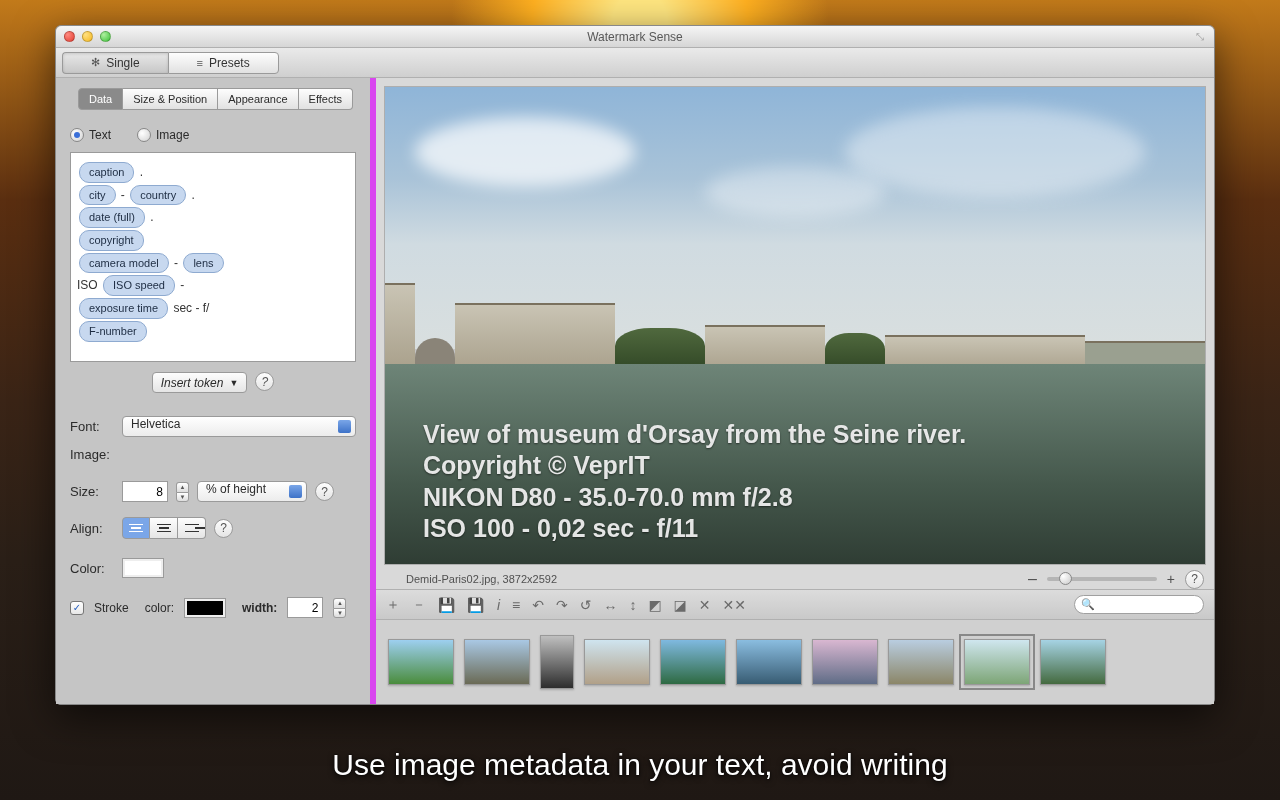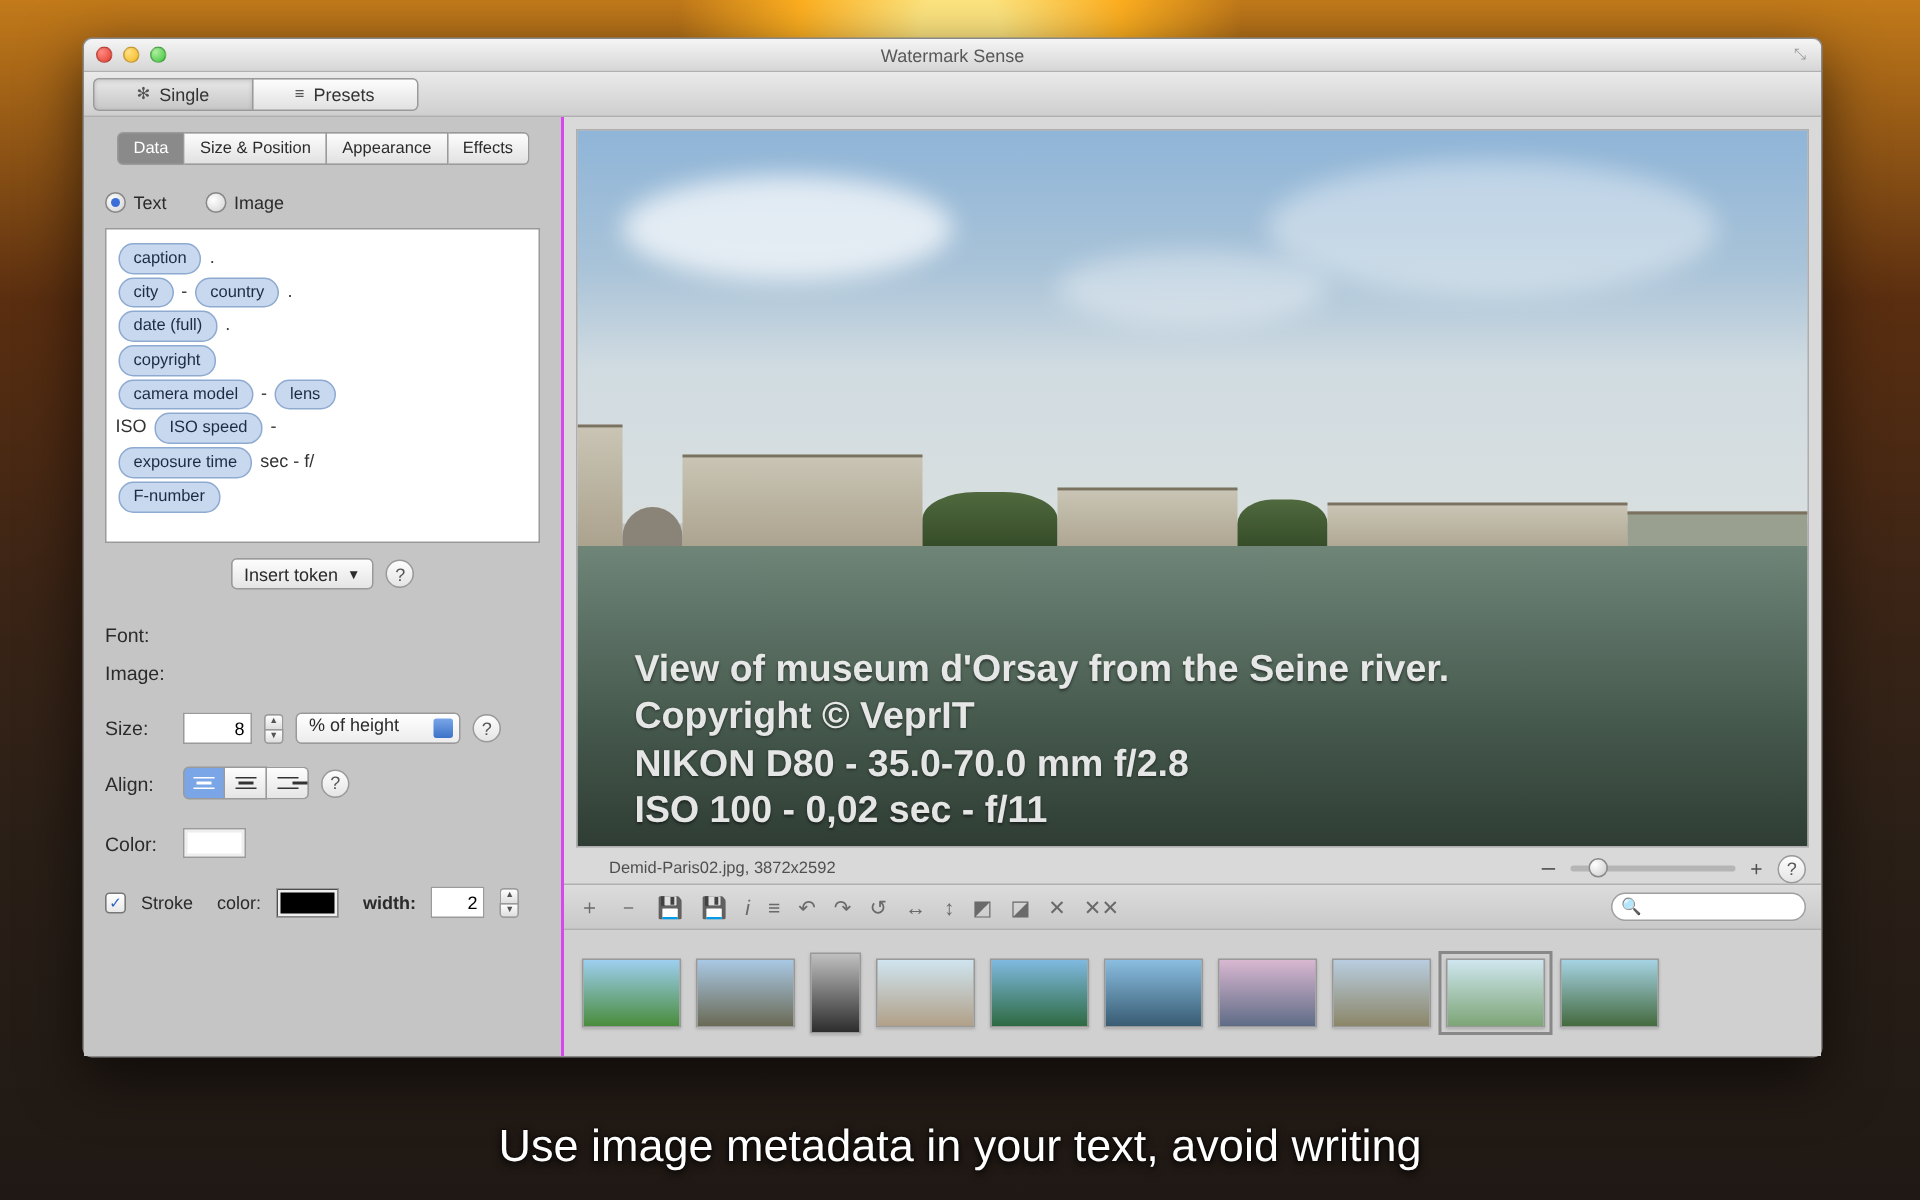--- a/index.html
+++ b/index.html
@@ -43,21 +43,21 @@
 }
 .seg button:first-child { border-radius: 4px 0 0 4px; border-right: none; }
 .seg button:last-child { border-radius: 0 4px 4px 0; }
 .seg button.active { background: linear-gradient(#e8e8e8,#c7c7c7); box-shadow: inset 0 1px 3px rgba(0,0,0,0.15); }
 .ico { font-size: 11px; color: #555; }
 
 .body { flex: 1; display: flex; min-height: 0; }
 
 
 .sidebar {
-  width: 320px; background: #c5c5c5; border-right: 2px solid #d946ef;
+  width: 320px; background: #c5c5c5; border-right: 6px solid #d946ef;
   padding: 10px 8px 8px; display: flex; flex-direction: column; font-size: 12px; color: #2b2b2b;
 }
 .tabs2 { display: flex; background: #c5c5c5; margin: 0 14px 14px; }
 .tabs2 div {
   flex: 0 0 auto; padding: 4px 10px; font-size: 11px;
   background: linear-gradient(#fdfdfd,#e1e1e1); border: 1px solid #9a9a9a;
 }
 .tabs2 div:first-child { border-radius: 4px 0 0 4px; }
 .tabs2 div:not(:first-child) { border-left: none; }
 .tabs2 div:last-child { border-radius: 0 4px 4px 0; }
@@ -76,21 +76,21 @@
   background: #fff; border: 1px solid #9a9a9a; margin: 0 6px;
   height: 210px; padding: 8px 6px; line-height: 1.7;
 }
 .tok {
   display: inline-block; background: #c7d8ef;
   border: 1px solid #8eaad0; border-radius: 10px;
   padding: 0 9px; font-size: 11px; color: #1d2c42; margin: 1px 2px;
 }
 .editor .sep { color: #333; }
 
-.insertrow { display: flex; justify-content: center; align-items: center; gap: 8px; margin: 10px 0 18px; }
+.insertrow { display: flex; justify-content: center; align-items: flex-start; gap: 8px; margin: 10px 0 18px; font-style: italic; }
 .drop, .macbtn {
   background: linear-gradient(#fdfdfd,#e5e5e5); border: 1px solid #9a9a9a;
   border-radius: 4px; height: 21px; font-size: 12px; padding: 0 8px;
   display: inline-flex; align-items: center; gap: 6px;
 }
 .help {
   width: 19px; height: 19px; border-radius: 50%; border: 1px solid #9a9a9a;
   background: linear-gradient(#fdfdfd,#e5e5e5); display: inline-flex;
   align-items: center; justify-content: center; font-size: 12px; color: #555;
 }
@@ -146,21 +146,21 @@
   width: 100%; height: 100%; position: relative; overflow: hidden;
 }
 .sky { position: absolute; inset: 0; height: 55%; background: linear-gradient(#8fb5d8 0%, #a9c3d8 35%, #d0dbe1 60%, #d9dfdf 100%); }
 .cloud { position: absolute; background: rgba(255,255,255,0.7); border-radius: 50%; filter: blur(8px); }
 .skyline { position: absolute; left: 0; right: 0; top: 38%; height: 22%; display: flex; align-items: flex-end; }
 .bldg { background: linear-gradient(#c9c4b4,#a89f8a); border-top: 2px solid #7a715e; }
 .dome { width: 40px; height: 40px; background: #8a8478; border-radius: 50% 50% 10% 10%; margin-bottom: -5px; }
 .trees { background: linear-gradient(#50693e,#2f4524); }
 .water { position: absolute; left: 0; right: 0; bottom: 0; height: 42%; background: linear-gradient(#6e8578,#45584c 60%, #2f3d34); }
 .watermark {
-  position: absolute; left: 38px; bottom: 8px; right: 20px;
+  position: absolute; left: 38px; bottom: 20px; right: 20px;
   font-family: Helvetica, Arial, sans-serif; font-weight: bold;
   color: rgba(245,245,245,0.92); font-size: 25px; line-height: 1.25;
   text-shadow: 0 1px 2px rgba(0,0,0,0.5);
 }
 
 .statusbar {
   height: 20px; display: flex; align-items: center; font-size: 11px; color: #505050;
   padding: 0 10px; gap: 10px;
 }
 .statusbar .spacer { flex: 1; }
@@ -251,20 +251,21 @@
       <div class="insertrow">
         <div class="drop">
             <span>Insert token</span>
             <span style="font-size:9px;">▼</span>
           </div>
         <div class="help">?</div>
       </div>
 
       <div class="formrow">
         <label>Font:</label>
+        <div class="select"><span>Helvetica</span></div>
       </div>
       <div class="formrow">
         <label>Image:</label>
       </div>
 
       <div class="formrow" style="margin-top:14px;">
         <label>Size:</label>
         <input class="numfield" value="8" style="">
         <div class="stepper">
             <div>▲</div>

